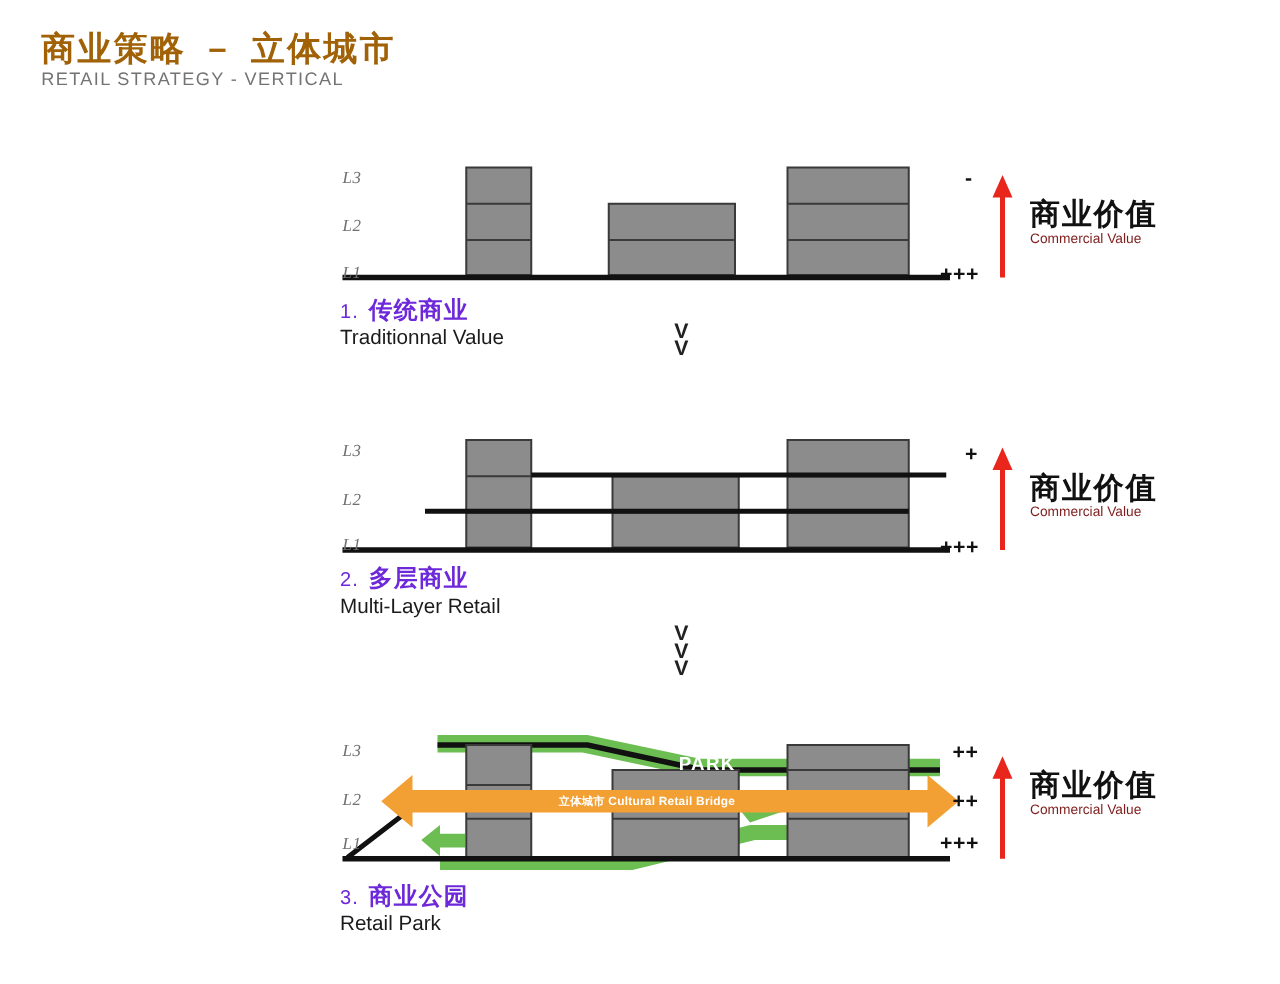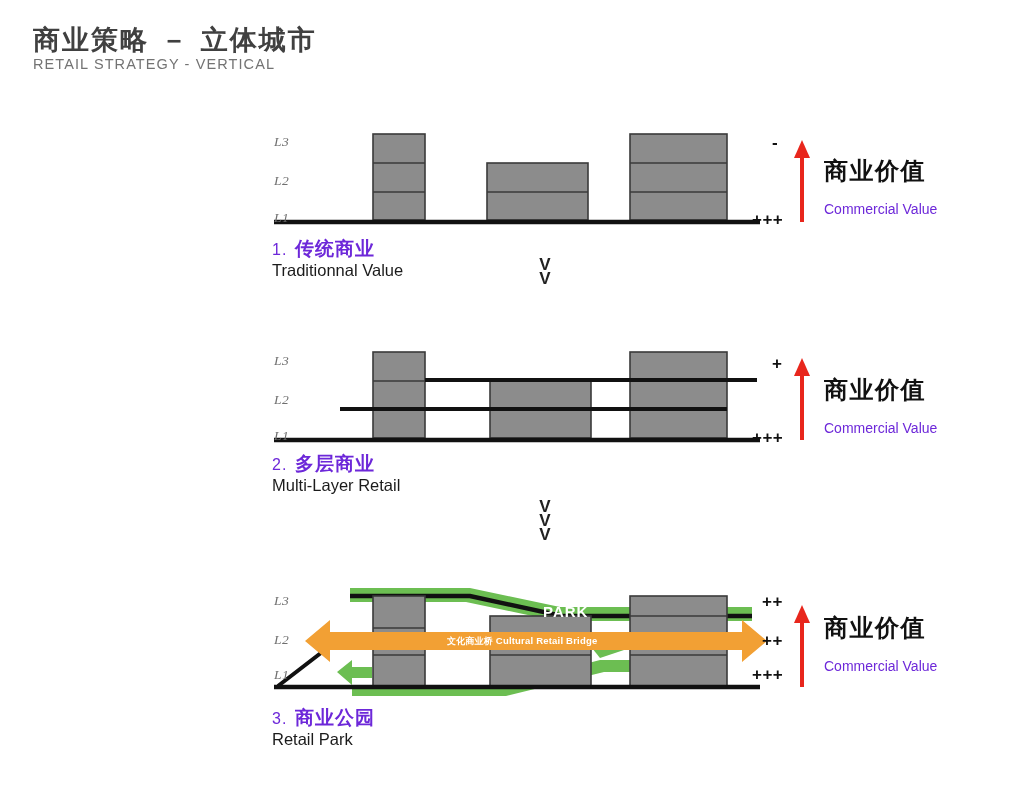--- a/index.html
+++ b/index.html
@@ -20,21 +20,21 @@
   #header {
     position: absolute;
     left: 33px;
     top: 24px;
     width: 560px;
   }
   #title-cn {
     font-family: "DejaVu Serif", "Liberation Serif", serif;
     font-size: 27px;
     font-weight: bold;
-    color: #404040;
+    color: #a16207;
     letter-spacing: 2px;
     line-height: 1.15;
     white-space: nowrap;
   }
   #title-en {
     font-family: "Liberation Sans", sans-serif;
     font-size: 14.5px;
     color: #737373;
     letter-spacing: 1.1px;
     margin-top: 1px;
@@ -111,24 +111,24 @@
     font-family: "DejaVu Serif", "Liberation Serif", serif;
     font-size: 24px;
     font-weight: bold;
     color: #111111;
     letter-spacing: 1.5px;
     white-space: nowrap;
     line-height: 1.15;
   }
   .legend-en {
     font-family: "Liberation Sans", sans-serif;
-    font-size: 14px;
-    color: #6d28d9;
-    white-space: nowrap;
-    margin-top: 16px;
+    font-size: 11px;
+    color: #7f1d1d;
+    white-space: nowrap;
+    margin-top: 0px;
   }
 
   
   .chevrons {
     position: absolute;
     font-family: "Liberation Sans", sans-serif;
     font-weight: bold;
     font-size: 17px;
     color: #222222;
     line-height: 0.82;
@@ -337,13 +337,13 @@
   </div>
 
   <div class="caption" style="top:136px;">
     <div class="cap-cn"><span class="num">3.</span> <span>商业公园</span></div>
     <div class="cap-en">Retail Park</div>
   </div>
 </div>
 
 <div class="overlay-label" id="park-label" style="left:543px; top:603px;">PARK</div>
 
-<div class="overlay-label" id="bridge-label" style="left:447px; top:635px;"><span class="cn">文化商业桥</span> <span>Cultural Retail Bridge</span></div>
+<div class="overlay-label" id="bridge-label" style="left:447px; top:635px;"><span class="cn">立体城市</span> <span>Cultural Retail Bridge</span></div>
 
 </body></html>

